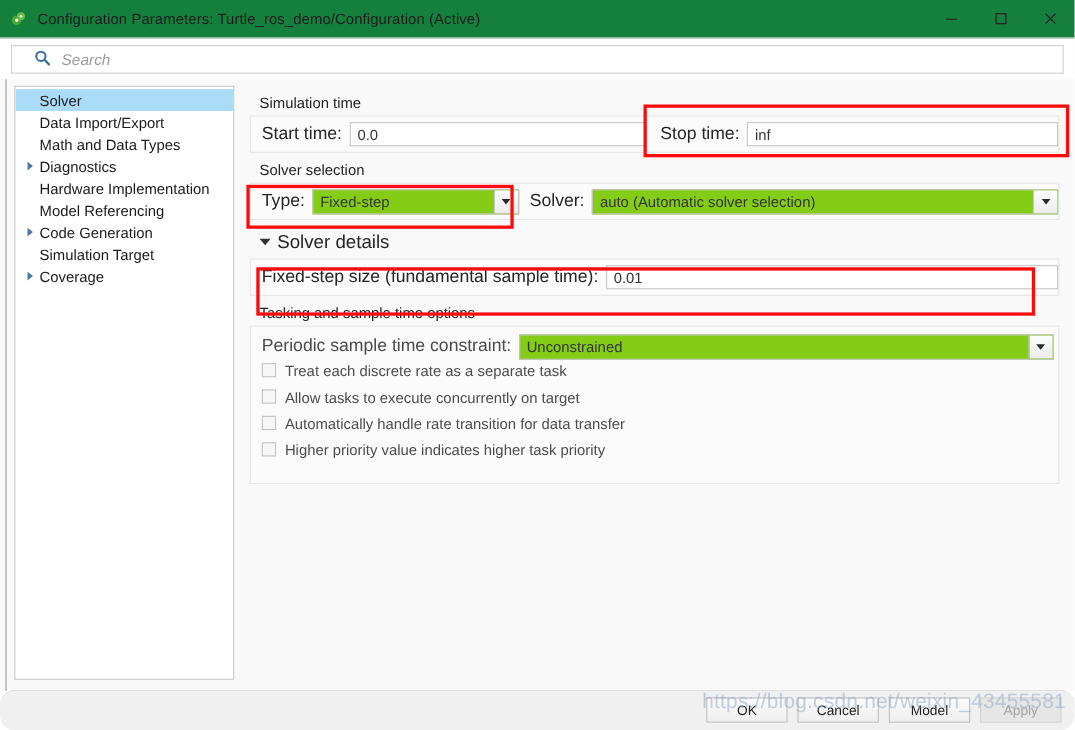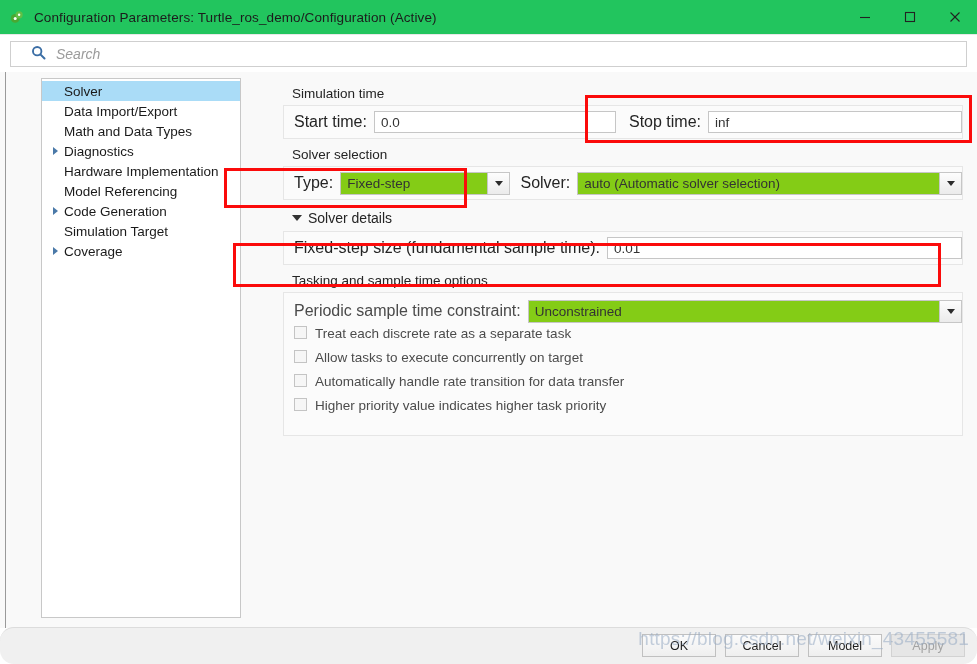--- a/index.html
+++ b/index.html
@@ -13,21 +13,21 @@
     font-size: 13px;
     color: #1a1a1a;
     background: #ffffff;
     overflow: hidden;
     position: relative;
   }
 
   
   #titlebar {
     height: 34px;
-    background: #22c55e;
+    background: #15803d;
     display: flex;
     align-items: center;
     position: relative;
     border-bottom: 1px solid #e8e8e8;
   }
   #app-icon {
     width: 16px; height: 16px;
     margin-left: 9px; margin-right: 9px;
     position: relative;
     flex: none;
@@ -87,21 +87,20 @@
 
   
   #content {
     position: absolute;
     top: 72px;
     left: 0;
     right: 0;
     bottom: 36px;
     background: #f9f9f9;
     display: flex;
-    gap: 28px;
   }
   #left-rail {
     width: 5px;
     background: #f9f9f9;
     border-right: 1px solid #9a9a9a;
     flex: none;
   }
 
   
   #sidebar {
@@ -219,21 +218,21 @@
     border-top: 5px solid #2b2b2b;
     border-left: 4px solid transparent;
     border-right: 4px solid transparent;
   }
 
   
   #solver-details-header {
     display: flex;
     align-items: center;
     margin: 10px 0 5px 9px;
-    font-size: 14px;
+    font-size: 17px;
     color: #242424;
     cursor: default;
   }
   #solver-details-header .disclosure {
     width: 0; height: 0;
     border-top: 6px solid #333333;
     border-left: 5px solid transparent;
     border-right: 5px solid transparent;
     margin-right: 6px;
   }

